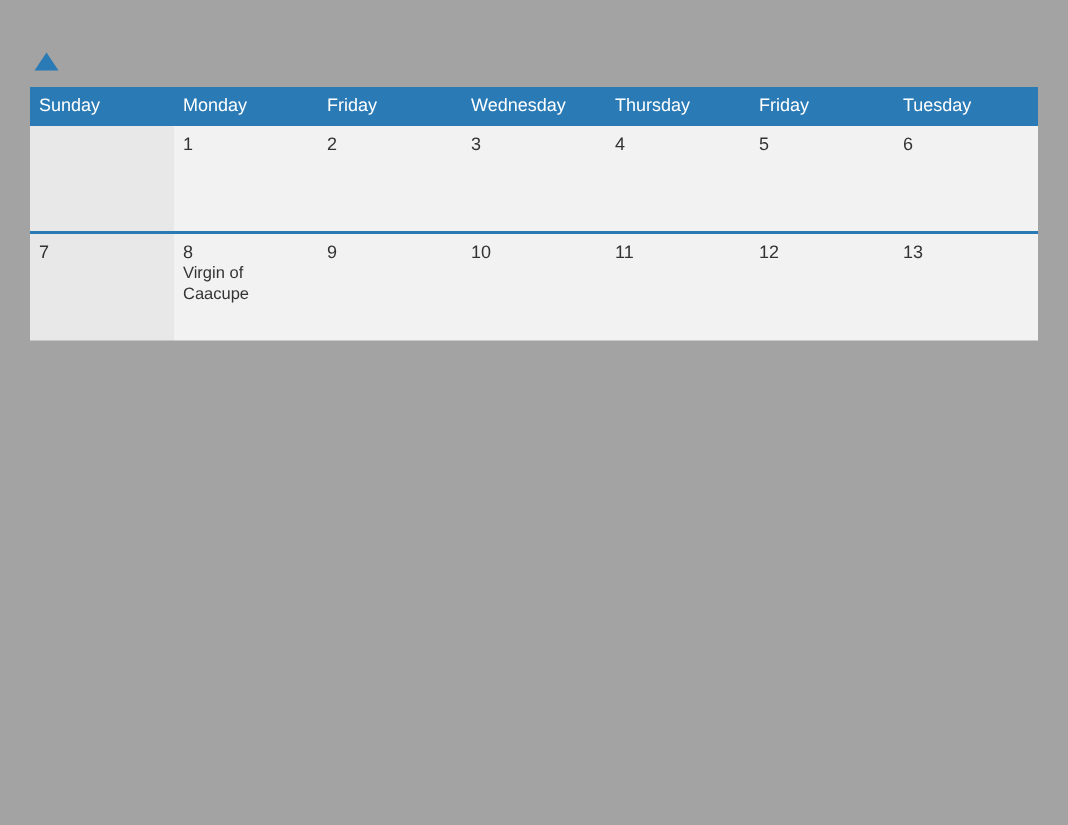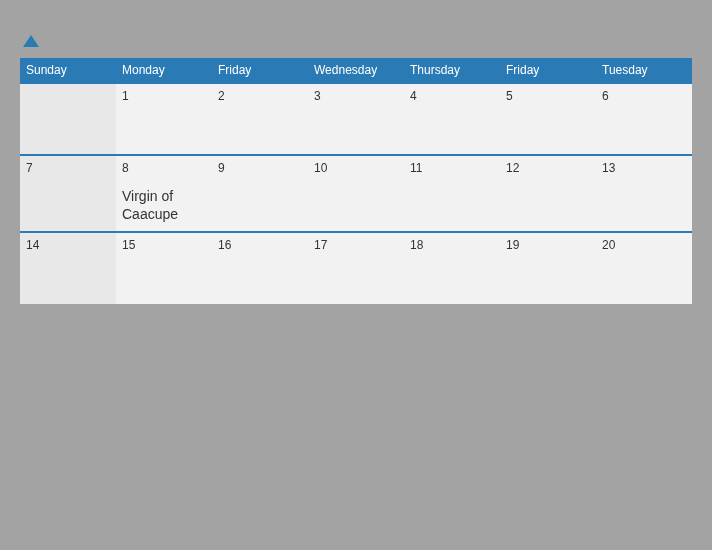--- a/index.html
+++ b/index.html
@@ -99,23 +99,23 @@
       background: #e8e8e8;
     }
     .day-num {
       display: block;
       font-size: 12px;
       color: #333;
       font-weight: normal;
     }
     .event-label {
       display: block;
-      font-size: 14px;
-      color: #333;
-      margin-top: 12px;
+      font-size: 11px;
+      color: #333;
+      margin-top: 0;
       line-height: 1.3;
     }
   </style>
 </head>
 <body>
 
 <div class="page">
 
   <div class="header">
 
@@ -188,38 +188,15 @@
           <td>
             <span class="day-num">11</span>
           </td>
           <td>
             <span class="day-num">12</span>
           </td>
           <td>
             <span class="day-num">13</span>
           </td>
         </tr>
-        <tr>
-          <td class="sunday-col">
-            <span class="day-num">14</span>
-          </td>
-          <td>
-            <span class="day-num">15</span>
-          </td>
-          <td>
-            <span class="day-num">16</span>
-          </td>
-          <td>
-            <span class="day-num">17</span>
-          </td>
-          <td>
-            <span class="day-num">18</span>
-          </td>
-          <td>
-            <span class="day-num">19</span>
-          </td>
-          <td>
-            <span class="day-num">20</span>
-          </td>
-        </tr>
       </tbody>
   </table>
 </div>
 
 </body></html>

